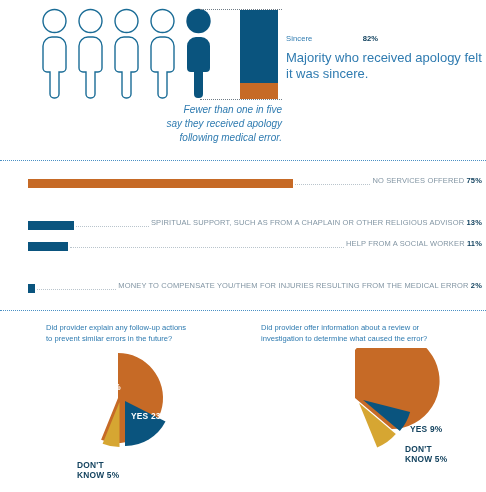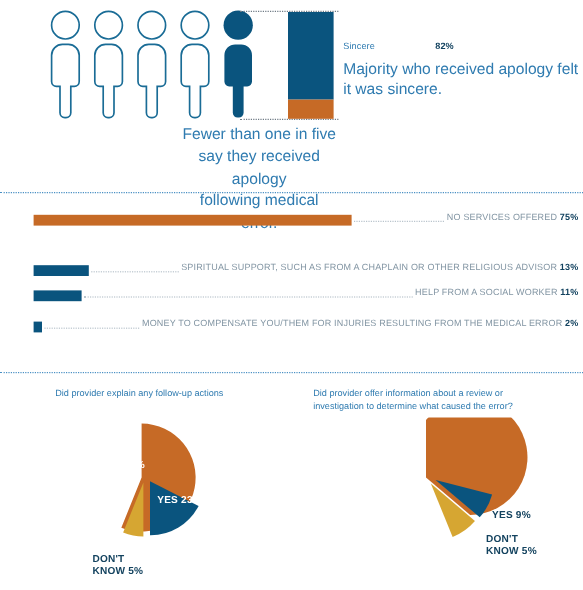--- a/index.html
+++ b/index.html
@@ -36,21 +36,21 @@
 
   .sincere-block{position:absolute;left:286px;top:34px;width:196px;}
   .sincere-line{
     font-size:7.6px;color:#2f7bb0;letter-spacing:.1px;margin:0 0 7px 0;
   }
   .sincere-line b{color:#12425f;font-weight:bold;margin-left:48px;}
   .sincere-sub{font-size:13px;color:#2f7bb0;line-height:1.25;margin:0;}
 
   .people-caption{
     position:absolute;left:150px;top:103px;width:132px;
-    text-align:center;font-size:13px;line-height:1.42;color:#2f7bb0;
+    text-align:right;font-size:10px;line-height:1.42;color:#2f7bb0;font-style:italic;
   }
 
   
   .barchart{position:absolute;left:0;top:176px;width:486px;height:126px;}
   .bar-row{position:absolute;left:0;width:486px;height:21px;}
   .bar-fill{position:absolute;left:28px;top:3px;height:9px;background:#0a547e;}
   .bar-fill.accent{background:#c66a26;height:9px;}
   .bar-label{
     position:absolute;right:4px;top:0px;
     font-size:7.5px;letter-spacing:.15px;color:#8295a3;white-space:nowrap;
@@ -154,33 +154,34 @@
     </div>
 
     <div class="bar-row" style="top:63px;">
       <div class="bar-fill" id="bf3" style="width: 40px; background: rgb(10, 84, 126);"></div>
       <div class="leader" id="ld3" style="left: 70px; width: 273.922px;"></div>
       <div class="bar-label"><span>HELP FROM A SOCIAL WORKER</span>
         <span class="pct">11%</span></div>
     </div>
 
 
-    <div class="bar-row" style="top:89px;">
+    <div class="bar-row" style="top:105px;">
       <div class="bar-fill" id="bf5" style="width: 7px; background: rgb(10, 84, 126);"></div>
       <div class="leader" id="ld5" style="left: 37px; width: 79.3125px;"></div>
       <div class="bar-label"><span>MONEY TO COMPENSATE YOU/THEM FOR INJURIES RESULTING FROM THE MEDICAL ERROR</span>
         <span class="pct">2%</span></div>
     </div>
   </div>
 
   <div class="divider" id="divider-2"></div>
 
   <div class="pie-panel" id="pie-panel-left">
     <div class="pie-title">
       <div>Did provider explain any follow-up actions</div>
+      <div>to prevent similar errors in the future?</div>
     </div>
 
     <svg class="pie-svg" id="pie-svg-left" width="152" height="124" viewBox="0 0 152 124">
 
       <path d="M70 48 L70 3 A45 45 0 1 1 53.1 89.7 Z" fill="#c66a26"></path>
 
       <g transform="translate(7,3)">
         <path d="M70 48 L70 93 A45 45 0 0 0 110.5 68.6 Z" fill="#0a547e"></path>
       </g>
 

